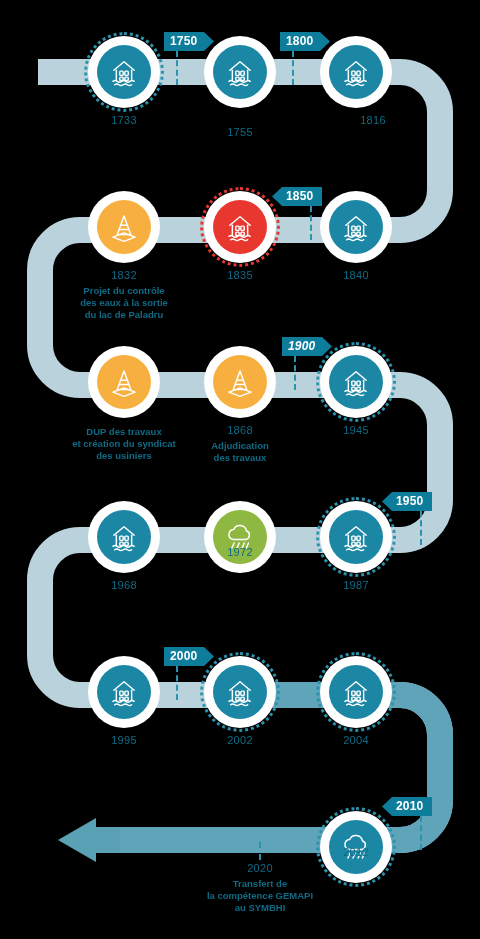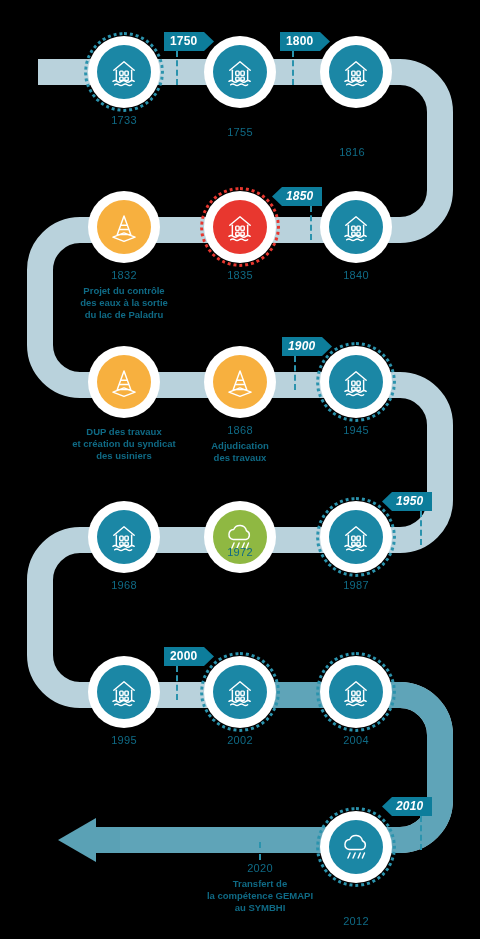--- a/index.html
+++ b/index.html
@@ -24,21 +24,21 @@
   .cap-year{font-size:11px;font-weight:normal;letter-spacing:.3px;}
   .cap-desc{font-size:9.5px;font-weight:bold;margin-top:2px;}
 
   
   .flag{position:absolute;height:32px;}
   .flag .pennant{position:relative;height:19px;display:flex;align-items:center;}
   .flag svg{display:block;}
   .flag .lbl{position:absolute;top:0;height:19px;line-height:19px;
              color:#fff;font-size:12px;font-weight:bold;letter-spacing:.2px;}
   .flag.right .lbl{left:6px;}
-  .flag.left  .lbl{left:14px;font-style:italic;}
+  .flag.left  .lbl{left:14px;}
   .stem{position:absolute;width:0;border-left:2px dashed #2b93ad;}
 </style>
 </head>
 <body>
 
 <div id="stage">
 
   <svg id="ribbon" viewBox="0 0 480 939">
 
     <path d="M38 72 H400 a40 40 0 0 1 40 40 V190 a40 40 0 0 1 -40 40 H80 a40 40 0 0 0 -40 40 V345 a40 40 0 0 0 40 40 H400 a40 40 0 0 1 40 40 V500 a40 40 0 0 1 -40 40 H80 a40 40 0 0 0 -40 40 V655 a40 40 0 0 0 40 40 H400 a40 40 0 0 1 40 40 V800 a40 40 0 0 1 -40 40 H92" fill="none" stroke="#b9d2dc" stroke-width="26" stroke-linecap="butt"></path>
@@ -361,21 +361,21 @@
         </div>
       </div>
     </div>
   <div id="captions">
       <div class="caption" style="left: 124px; top: 114px;">
         <div class="cap-year">1733</div>
       </div>
       <div class="caption" style="left: 240px; top: 114px; margin-top: 12px;">
         <div class="cap-year">1755</div>
       </div>
-      <div class="caption" style="left: 352px; top: 114px; margin-top: 32px;">
+      <div class="caption" style="left: 373px; top: 114px;">
         <div class="cap-year">1816</div>
       </div>
       <div class="caption" style="left: 124px; top: 269px;">
         <div class="cap-year">1832</div>
         <div class="cap-desc">Projet du contrôle<br>des eaux à la sortie<br>du lac de Paladru</div>
       </div>
       <div class="caption" style="left: 240px; top: 269px;">
         <div class="cap-year">1835</div>
       </div>
       <div class="caption" style="left: 356px; top: 269px;">
@@ -402,21 +402,21 @@
       </div>
       <div class="caption" style="left: 124px; top: 734px;">
         <div class="cap-year">1995</div>
       </div>
       <div class="caption" style="left: 240px; top: 734px;">
         <div class="cap-year">2002</div>
       </div>
       <div class="caption" style="left: 356px; top: 734px;">
         <div class="cap-year">2004</div>
       </div>
-      <div class="caption" style="left: 356px; top: 915px;">
+      <div class="caption" style="left: 356px; top: 846px;">
         <div class="cap-year">2012</div>
       </div>
     </div>
 
   <div class="caption" style="left:260px;top:862px;">
     <div class="cap-year">2020</div>
     <div class="cap-desc" id="final-desc">Transfert de<br>la compétence GEMAPI<br>au SYMBHI</div>
   </div>
   <div class="stem" style="left:259px;top:842px;height:18px;"></div>
 

